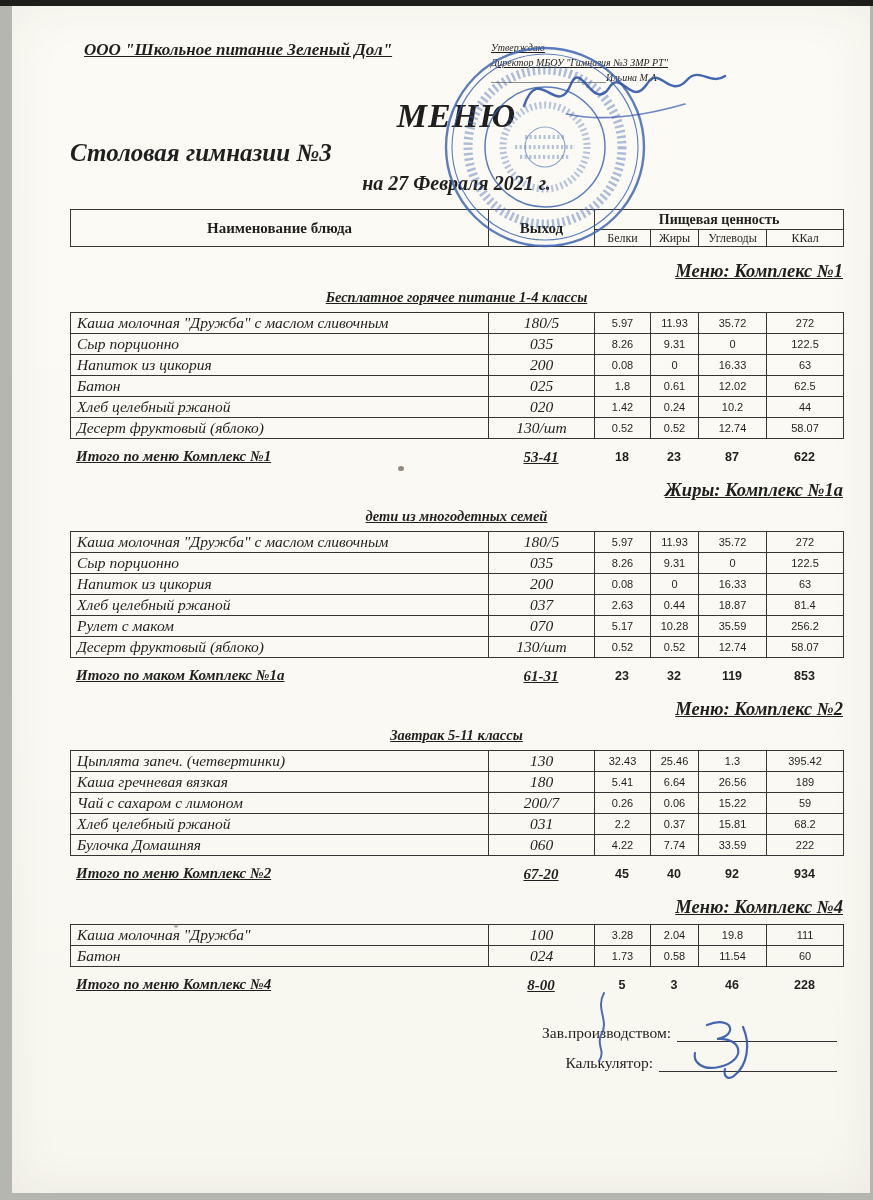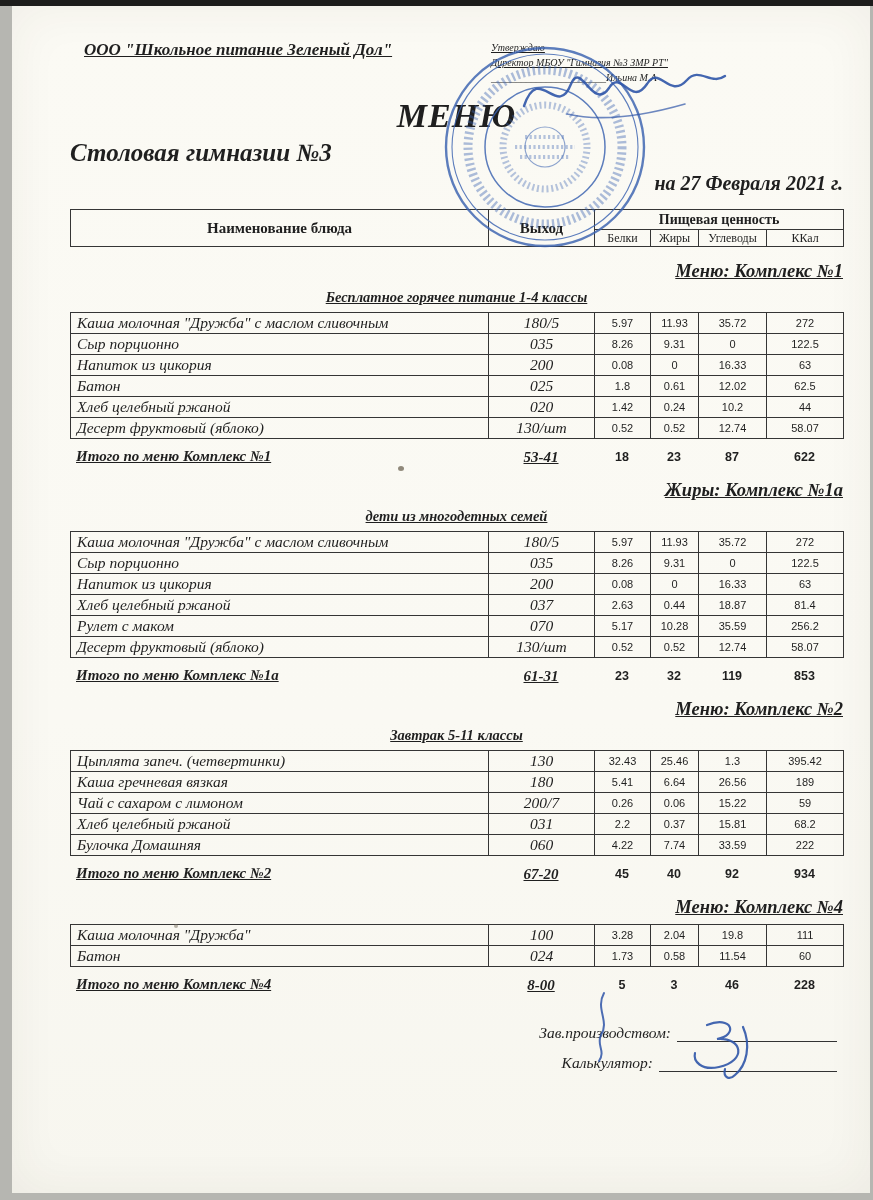--- a/index.html
+++ b/index.html
@@ -20,21 +20,21 @@
   .content { position:relative; margin-left:58px; width:773px; padding-top:34px; }
 
   
   .header-row { display:flex; align-items:flex-start; }
   .company { font-weight:bold; font-style:italic; font-size:17px; text-decoration:underline; margin-left:14px; }
   .approval { margin-left:auto; width:352px; font-style:italic; font-size:10px; line-height:1.5; position:relative; }
   .approval .a-u { text-decoration:underline; }
 
   .title-main { text-align:center; font-size:34px; font-weight:bold; font-style:italic; margin-top:12px; letter-spacing:1px; }
   .title-sub1 { text-align:left; font-size:25px; font-weight:bold; font-style:italic; margin-top:4px; }
-  .title-sub2 { text-align:right; font-size:20px; font-weight:bold; font-style:italic; margin-top:5px; }
+  .title-sub2 { text-align:center; font-size:20px; font-weight:bold; font-style:italic; margin-top:5px; }
 
   
   table.grid { border-collapse:collapse; width:773px; table-layout:fixed; margin-top:14px; }
   table.grid td { border:1px solid #353535; overflow:hidden; white-space:nowrap; }
   col.w-name{width:418px} col.w-out{width:106px} col.w-p{width:56px} col.w-f{width:48px} col.w-c{width:68px} col.w-k{width:77px}
 
   .th-name, .th-out { font-weight:bold; font-size:15px; text-align:center; }
   .th-nutr { font-weight:bold; font-size:14px; text-align:center; height:20px; }
   .th-sub { font-size:12px; text-align:center; height:17px; }
 
@@ -49,21 +49,21 @@
   .c-num  { font-family:"Liberation Sans", sans-serif; font-size:11px; text-align:center; }
 
   table.total { margin-top:1px; }
   table.total td { border:none; }
   .t-name { font-weight:bold; font-style:italic; font-size:15px; padding:3px 4px 1px 6px; }
   .t-out  { font-weight:bold; font-style:italic; font-size:15px; text-align:center; padding-top:3px; }
   .t-name .u, .t-out .u { text-decoration:underline; }
   .t-num  { font-family:"Liberation Sans", sans-serif; font-weight:bold; font-size:12.5px; text-align:center; padding-top:3px; }
 
   
-  .footer { margin-top:30px; font-style:italic; font-size:15.5px; padding-right:6px;text-align:right; }
+  .footer { margin-top:30px; font-size:15.5px; padding-right:6px;text-align:right; }
   .f-line { display:flex; justify-content:flex-end; align-items:flex-end; margin-top:12px; }
   .f-label { margin-right:6px; }
   .sig-line { display:inline-block; height:16px; border-bottom:1.2px solid #333; position:relative; }
   .sig-line.w1 { width:160px; }
   .sig-line.w2 { width:178px; }
   .sig-calc { position:absolute; left:18px; bottom:-14px; overflow:visible; }
 
   
   .stamp { position:absolute; left:370px; top:36px; z-index:4; opacity:0.82; }
   .sig-director { position:absolute; left:18px; top:14px; z-index:5; overflow:visible; }
@@ -294,21 +294,21 @@
             <colgroup>
               <col class="w-name">
               <col class="w-out">
               <col class="w-p">
               <col class="w-f">
               <col class="w-c">
               <col class="w-k">
             </colgroup>
             <tbody>
       <tr>
-        <td class="t-name"><span class="u">Итого по меню Комплекс №1а</span></td>
+        <td class="t-name"><span class="u">Итого по маком Комплекс №1а</span></td>
         <td class="t-out"><span class="u">61-31</span></td>
         <td class="t-num">23</td>
         <td class="t-num">32</td>
         <td class="t-num">119</td>
         <td class="t-num">853</td>
       </tr>
             </tbody>
           </table>
         </div>
         <div class="section">

